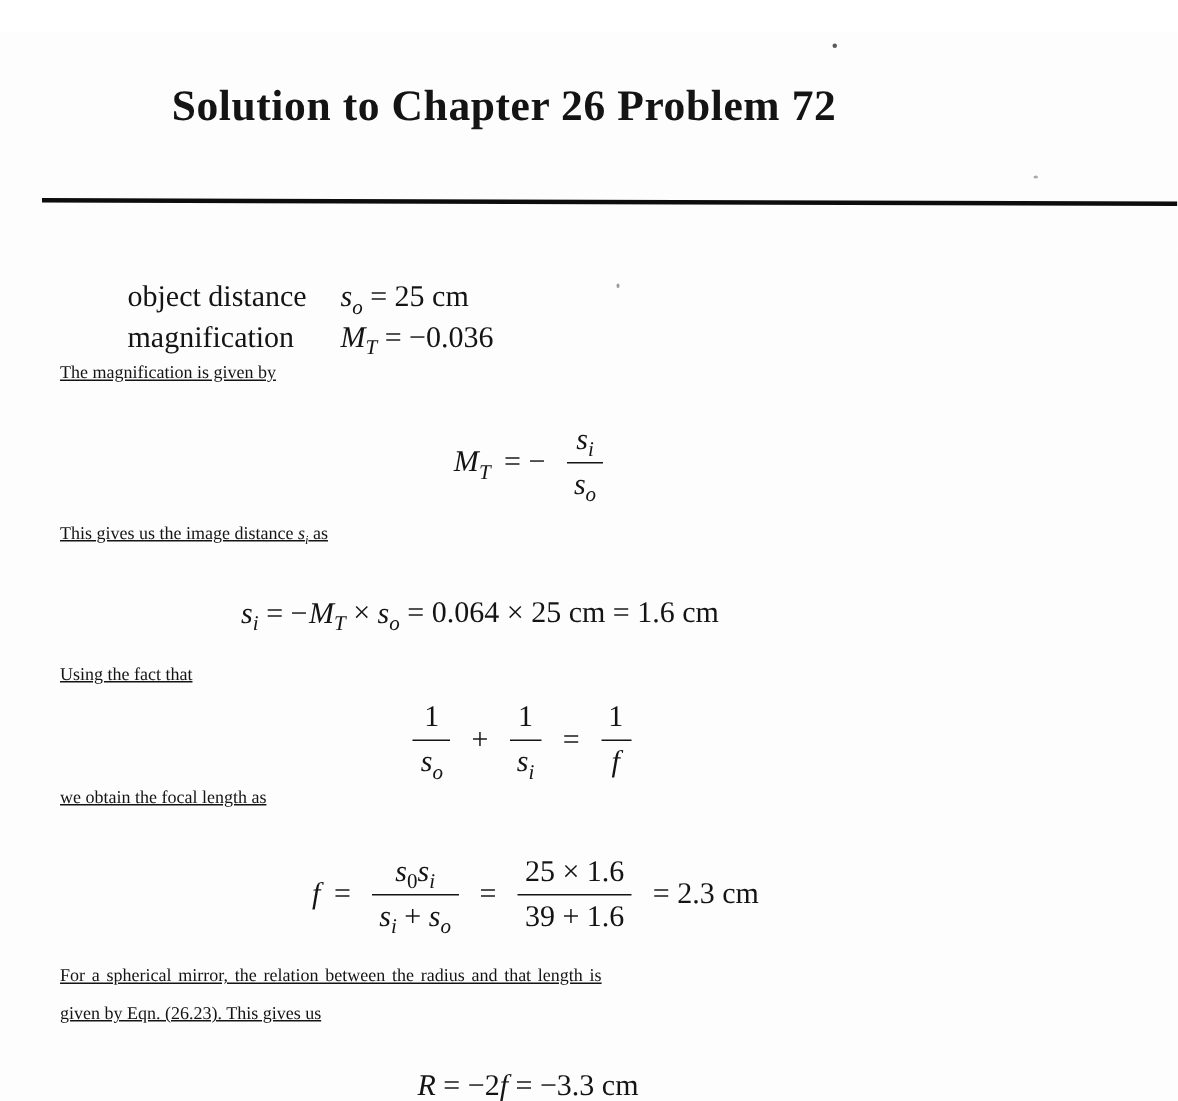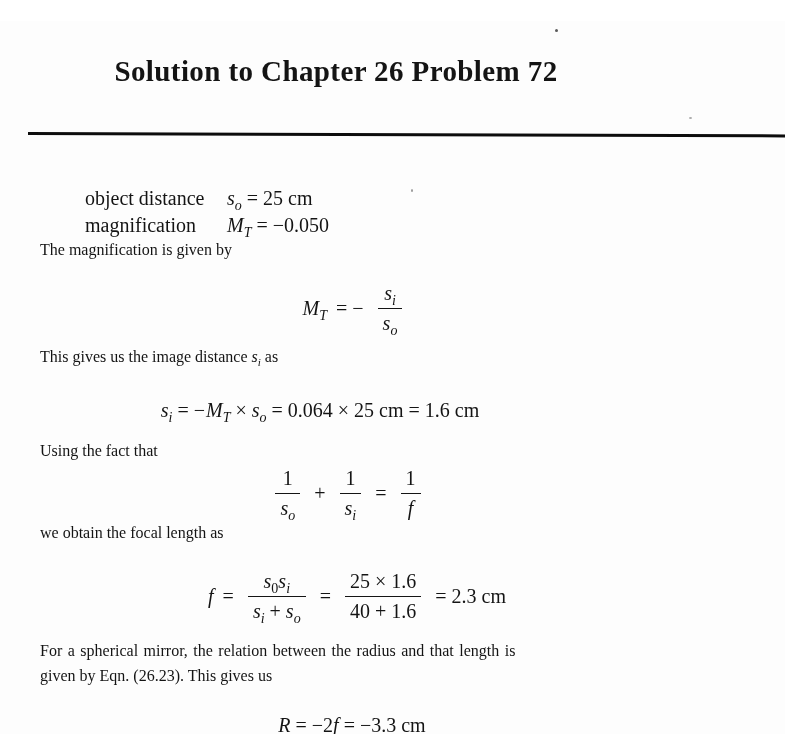--- a/index.html
+++ b/index.html
@@ -40,21 +40,21 @@
 
   .given {
     position: absolute;
     left: 85px;
     top: 166px;
     font-size: 20px;
   }
   .given-row { display: flex; height: 27px; align-items: flex-start; }
   .glabel { display: inline-block; width: 142px; }
 
-  .para { position: absolute; left: 40px; font-size: 16px; white-space: nowrap; }
+  .para { position: absolute; left: 40px; font-size: 12px; white-space: nowrap; text-decoration: underline; }
   #para-magnification { top: 220px; }
   #para-image-distance { top: 327px; }
   #para-using { top: 421px; }
   #para-focal { top: 503px; }
   #para-mirror { top: 617px; line-height: 25px; white-space: normal; width: 715px; }
   #para-mirror .pline { display: block; white-space: nowrap; }
   #para-mirror .pline1 { word-spacing: 1.5px; }
 
   .eq {
     position: absolute;
@@ -100,21 +100,21 @@
 
   <div class="rule"></div>
 
   <div class="given">
     <div class="given-row">
       <span class="glabel">object distance</span>
       <span class="gval"><span class="var">s</span><sub>o</sub> <span>= 25 cm</span></span>
     </div>
     <div class="given-row">
       <span class="glabel">magnification</span>
-      <span class="gval"><span class="var">M</span><sub>T</sub> <span>= −0.050</span></span>
+      <span class="gval"><span class="var">M</span><sub>T</sub> <span>= −0.036</span></span>
     </div>
   </div>
 
   <div class="para" id="para-magnification">The magnification is given by</div>
 
   <div class="eq" id="eq-magnification">
     <span><span class="var">M</span><sub>T</sub></span>
     <span class="rel">= −</span>
     <span class="frac">
       <span class="num"><span class="var">s</span><sub>i</sub></span>
@@ -152,21 +152,21 @@
   <div class="eq" id="eq-focal">
     <span class="var">f</span>
     <span class="rel">=</span>
     <span class="frac">
       <span class="num"><span class="var">s</span><sub class="roman">0</sub><span class="var">s</span><sub>i</sub></span>
       <span class="den"><span class="var">s</span><sub>i</sub><span> + </span><span class="var">s</span><sub>o</sub></span>
     </span>
     <span class="rel">=</span>
     <span class="frac">
       <span class="num">25 × 1.6</span>
-      <span class="den">40 + 1.6</span>
+      <span class="den">39 + 1.6</span>
     </span>
     <span class="rel">= 2.3 cm</span>
   </div>
 
   <div class="para" id="para-mirror">
     <span class="pline pline1">For a spherical mirror, the relation between the radius and that length is</span>
     <span class="pline">given by Eqn. (26.23). This gives us</span>
   </div>
 
   <div class="eq" id="eq-radius">

